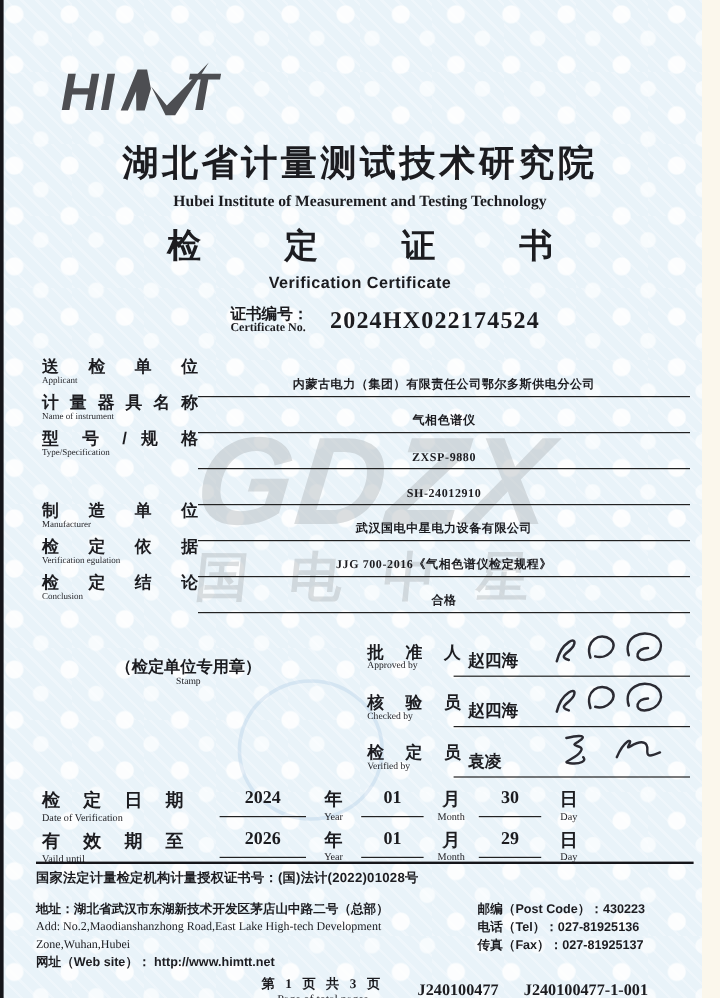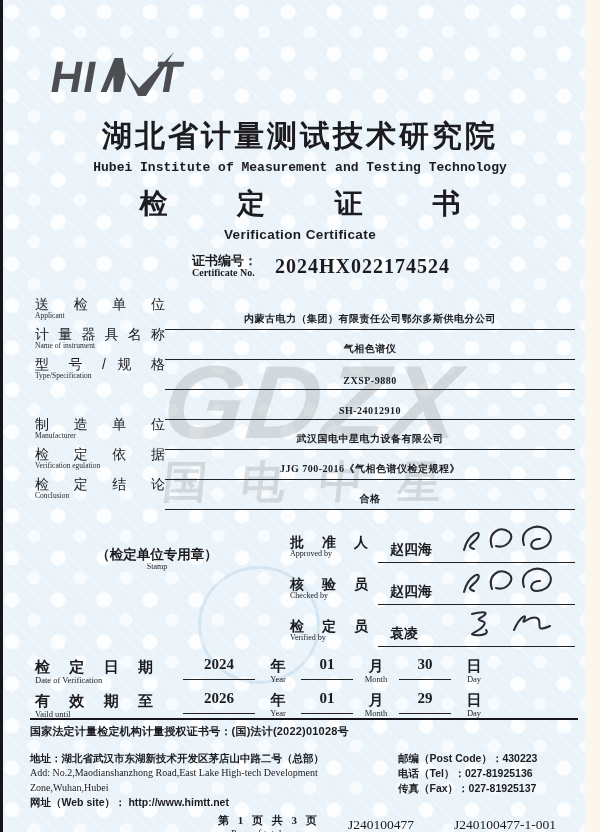--- a/index.html
+++ b/index.html
@@ -17,46 +17,46 @@
   
   .watermark{position:absolute;left:130px;top:350px;width:360px;text-align:center;z-index:1;
     color:#aeb4b8;opacity:.42;transform:skewX(-6deg);line-height:1;user-select:none;}
   .wm-letters{font-size:104px;font-weight:bold;font-style:italic;letter-spacing:2px;}
   .wm-text{font-size:44px;font-weight:bold;letter-spacing:34px;margin-top:6px;padding-left:30px;}
   .stamp-ghost{position:absolute;left:198px;top:566px;width:116px;height:112px;border:3px solid rgba(110,160,205,.17);border-radius:50%;z-index:1;}
   
   .logo{margin:50px 0 0 42px;height:52px;}
   
   .org-cn{margin-top:14px;text-align:center;font-size:30px;font-weight:700;letter-spacing:3px;}
-  .org-en{text-align:center;font-family:Liberation Mono, monospace;font-weight:bold;font-size:13px;margin-top:3px;}
+  .org-en{text-align:center;font-family:Liberation Serif, serif;font-weight:bold;font-size:13px;margin-top:3px;}
   .title-cn{margin-top:10px;text-align:center;font-size:28px;font-weight:600;letter-spacing:30px;padding-left:30px;font-family:"DejaVu Serif",serif;}
   .title-en{text-align:center;font-size:13.5px;font-weight:bold;margin-top:4px;letter-spacing:.4px;}
   
   .certno-row{margin:12px 0 0 192px;display:flex;align-items:flex-start;height:32px;}
   .certno-labels{line-height:1.05;}
   .certno-cn{font-size:13px;font-weight:bold;}
   .certno-en{font-size:10px;font-family:"Liberation Serif",serif;font-weight:bold;}
   .certno-val{margin-left:18px;font-family:"Liberation Serif",serif;font-weight:bold;font-size:20px;letter-spacing:1px;padding-top:1px;}
   
   .fields{margin:10px 25px 0 35px;}
   .frow{position:relative;height:30px;}
   .flabel{position:absolute;left:0;top:1px;width:130px;line-height:1;}
-  .flabel-cn{font-size:14px;font-weight:normal;text-align:justify;text-align-last:justify;}
+  .flabel-cn{font-size:14px;font-weight:bold;text-align:justify;text-align-last:justify;}
   .flabel-en{font-size:7.5px;font-family:"Liberation Serif",serif;color:#2a2a2e;margin-top:1px;}
   .fval{margin-left:130px;height:100%;border-bottom:1.6px solid #222;
     display:flex;align-items:flex-end;justify-content:center;
     font-size:10px;font-weight:bold;padding-bottom:3px;font-family:"Liberation Serif","Liberation Sans",serif;letter-spacing:.5px;}
   
   .sig-wrap{position:relative;margin-top:14px;height:128px;}
   .stamp-note{position:absolute;left:52px;top:28px;width:210px;text-align:center;line-height:1.1;}
   .stamp-cn{font-size:13.5px;font-weight:bold;}
   .stamp-en{font-size:8px;font-family:"Liberation Serif",serif;}
   .sigs{position:absolute;left:290px;top:0;right:25px;}
   .sigrow{position:relative;height:42px;}
-  .siglabel{position:absolute;left:0;bottom:4px;width:78px;line-height:1;}
+  .siglabel{position:absolute;left:16px;bottom:4px;width:78px;line-height:1;}
   .siglabel-cn{font-size:14px;font-weight:bold;text-align:justify;text-align-last:justify;}
   .siglabel-en{font-size:8px;font-family:"Liberation Serif",serif;margin-top:1px;}
   .sigline{margin-left:88px;height:100%;border-bottom:1.5px solid #222;position:relative;text-align:center;}
   .signame{position:absolute;left:12px;bottom:3px;font-size:14px;font-weight:bold;}
   .sigscribble{position:absolute;left:78px;bottom:2px;}
   
   .dates{margin:8px 25px 0 35px;}
   .drow{display:flex;height:34px;align-items:flex-start;}
   .dlabel{width:148px;line-height:1.05;padding-top:3px;}
   .dlabel-cn{font-size:15px;font-weight:bold;text-align:justify;text-align-last:justify;width:118px;}
@@ -71,21 +71,21 @@
   .f-license{font-size:11px;font-weight:bold;letter-spacing:.2px;}
   .f-cols{display:flex;margin-top:12px;}
   .f-left{flex:1;line-height:1.45;}
   .f-right{width:180px;line-height:1.45;}
   .f-line{font-size:10.5px;font-weight:bold;}
   .f-line-en{font-size:10px;font-family:"Liberation Serif",serif;font-weight:normal;}
   .f-pagerow{position:relative;height:34px;margin-top:4px;}
   .f-page{position:absolute;left:188px;top:0;text-align:center;line-height:1.2;}
   .f-page-cn{font-size:11px;font-family:"Liberation Serif",serif;font-weight:bold;letter-spacing:3px;}
   .f-page-en{font-size:10px;font-family:"Liberation Serif",serif;text-decoration:underline;}
-  .f-nums{position:absolute;left:318px;top:3px;font-family:"Liberation Serif",serif;font-weight:normal;font-size:13.5px;display:flex;gap:40px;}
+  .f-nums{position:absolute;left:318px;top:3px;font-family:"Liberation Serif",serif;font-weight:bold;font-size:13.5px;display:flex;gap:21px;}
 </style>
 </head>
 <body>
 
 <div class="page">
   <div class="edge-left"></div>
   <div class="edge-right"></div>
 
   <div class="watermark">
     <div class="wm-letters">GDZX</div>

